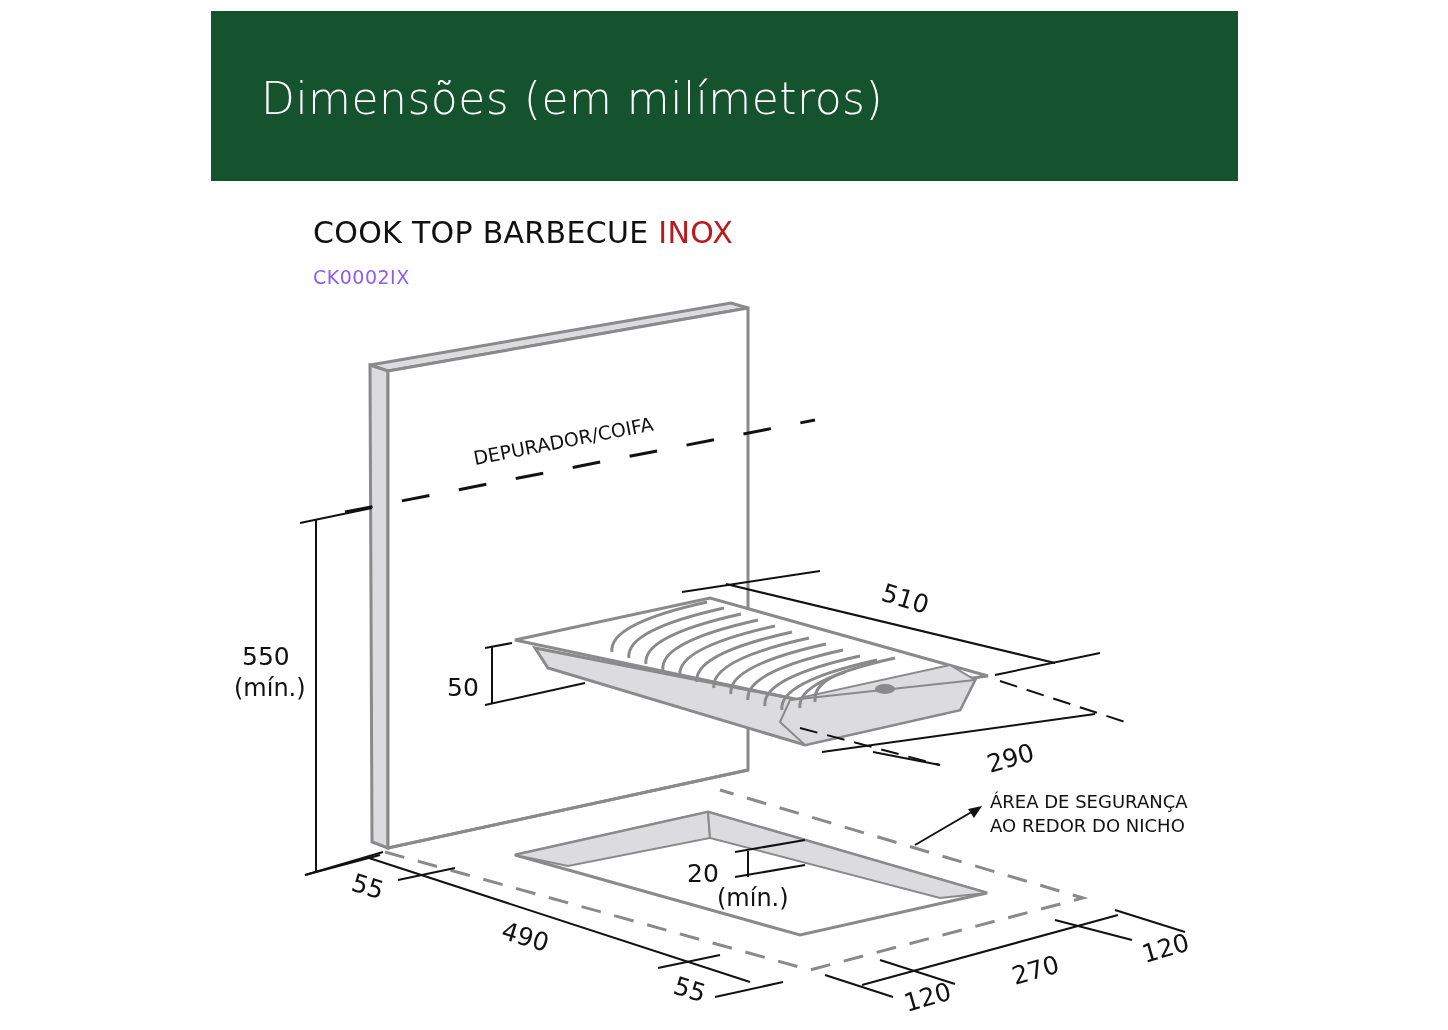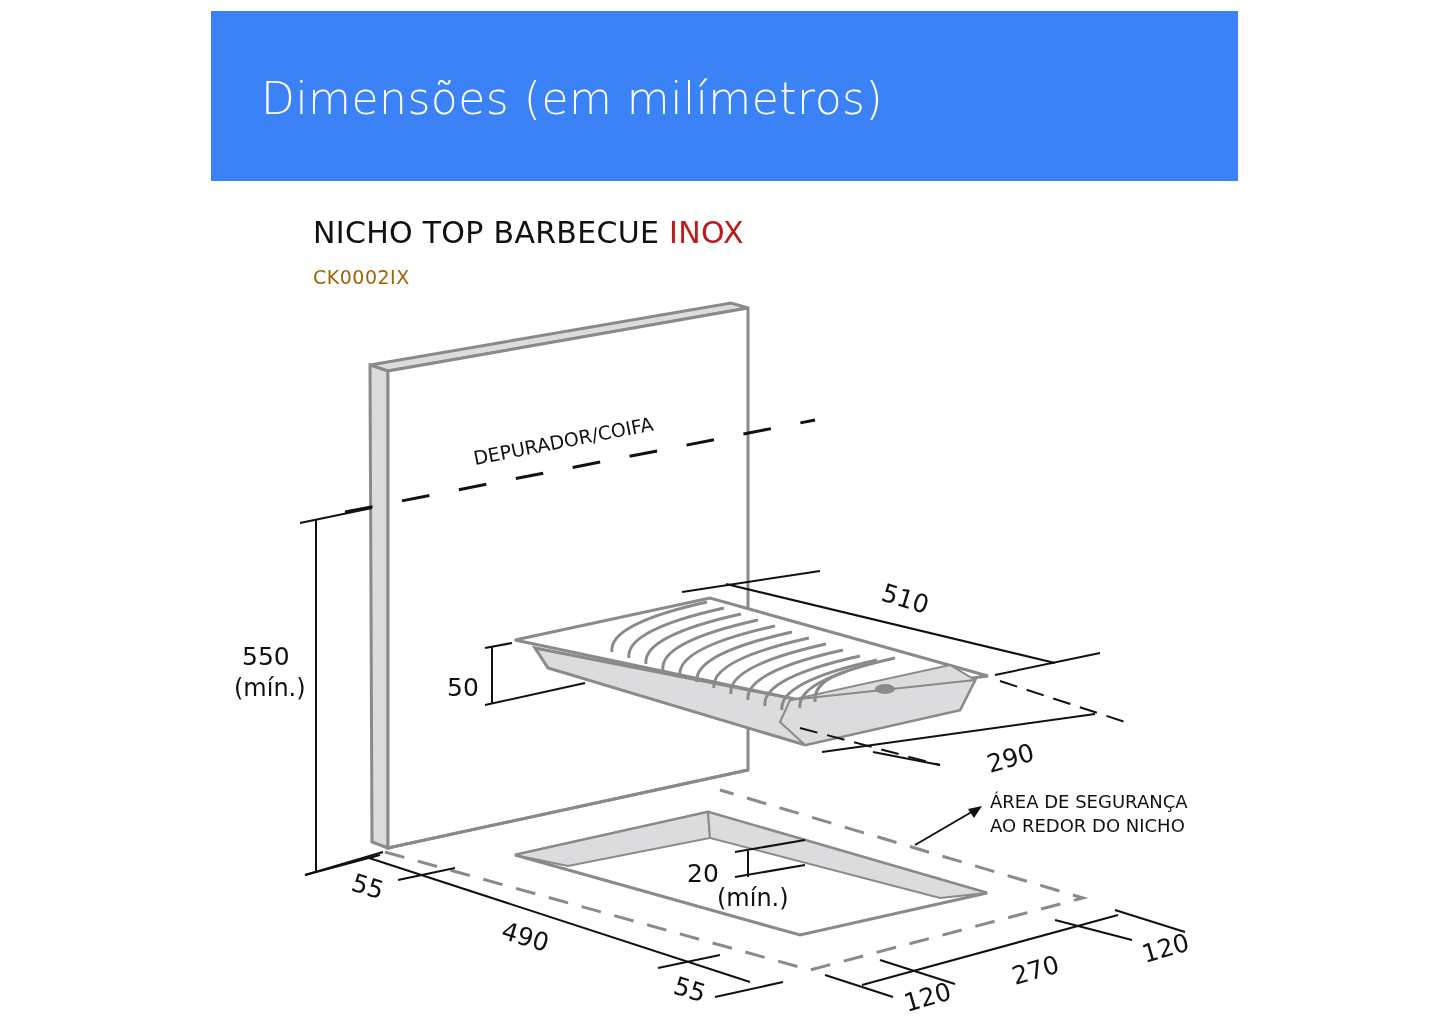--- a/index.html
+++ b/index.html
@@ -1,37 +1,37 @@
 <!DOCTYPE html>
 <html><head>
   <meta charset="utf-8">
   <style>
     html, body { margin: 0; padding: 0; background: #ffffff; }
     body { width: 1448px; height: 1030px; position: relative; overflow: hidden;
            font-family: "DejaVu Sans", sans-serif; }
     .header-banner { position: absolute; left: 211px; top: 11px; width: 1027px; height: 170px;
-                     background: #3b82f6; }
+                     background: #14532d; }
     .header-title { position: absolute; left: 50px; top: 62px; color: #ffffff;
                     font-size: 44px; font-weight: 300; letter-spacing: 0.5px; white-space: nowrap; }
     .product-title { position: absolute; left: 313px; top: 215px; font-size: 30px; color: #111111;
                      white-space: nowrap; letter-spacing: 0.3px; }
     .product-title .muted { color: #b91c1c; }
-    .product-code { position: absolute; left: 313px; top: 266px; font-size: 19px; color: #a16207;
+    .product-code { position: absolute; left: 313px; top: 266px; font-size: 19px; color: #8b5cf6;
                     white-space: nowrap; letter-spacing: 0.5px; }
     svg.diagram { position: absolute; left: 0; top: 0; }
     .dim-text { font-family: "DejaVu Sans", sans-serif; fill: #111111; }
   </style>
 </head>
 <body>
 
 <div class="header-banner">
   <div class="header-title">Dimensões (em milímetros)</div>
 </div>
 
-<div class="product-title"><span>NICHO TOP BARBECUE</span> <span class="muted">INOX</span></div>
+<div class="product-title"><span>COOK TOP BARBECUE</span> <span class="muted">INOX</span></div>
 <div class="product-code">CK0002IX</div>
 
 <svg class="diagram" width="1448" height="1030" viewBox="0 0 1448 1030">
 
   <g>
 
     <polygon points="370,365 731,303 748,308 388,371" fill="#dcdcde" stroke="#8a8a8a" stroke-width="3"></polygon>
 
     <polygon points="370,365 388,371 388,848 372,842" fill="#dcdcde" stroke="#8a8a8a" stroke-width="3"></polygon>
 

